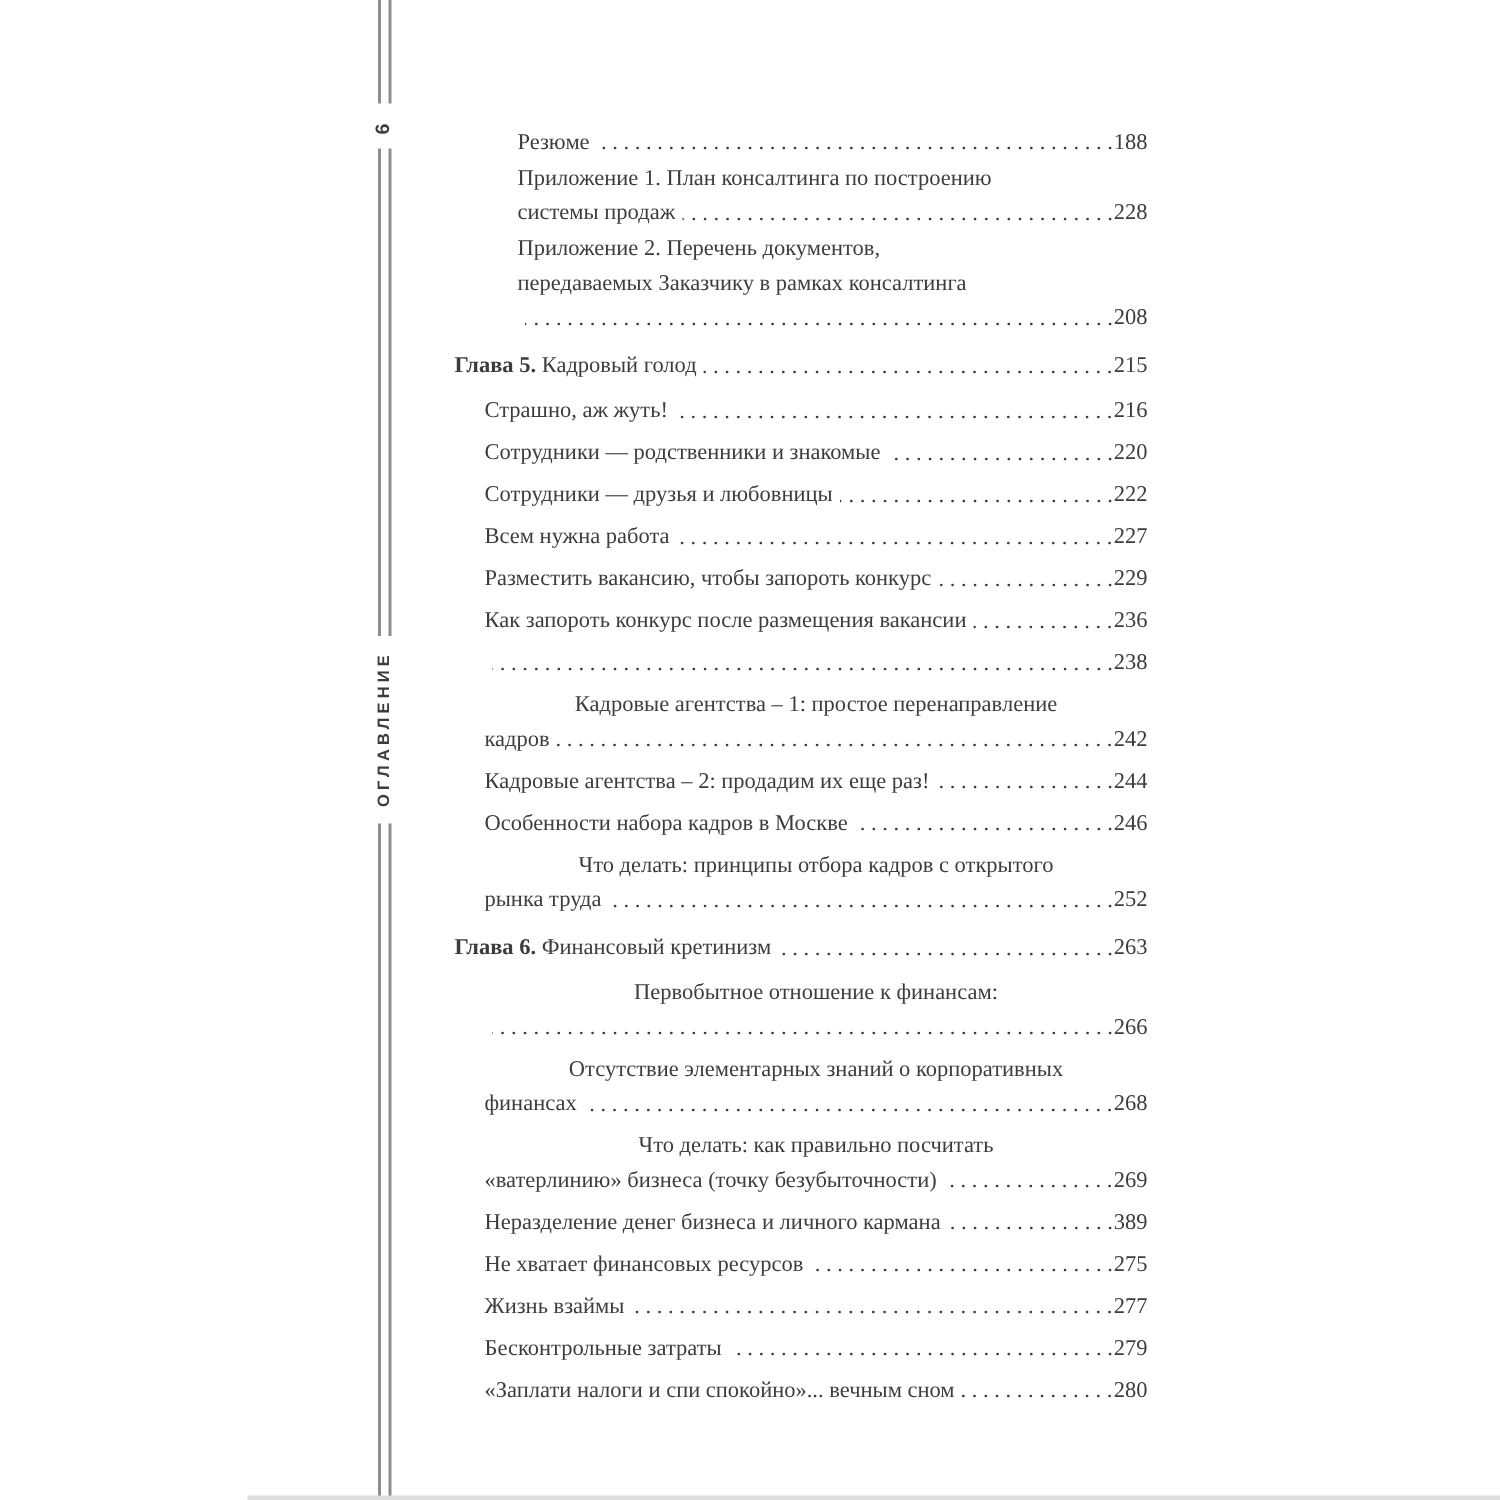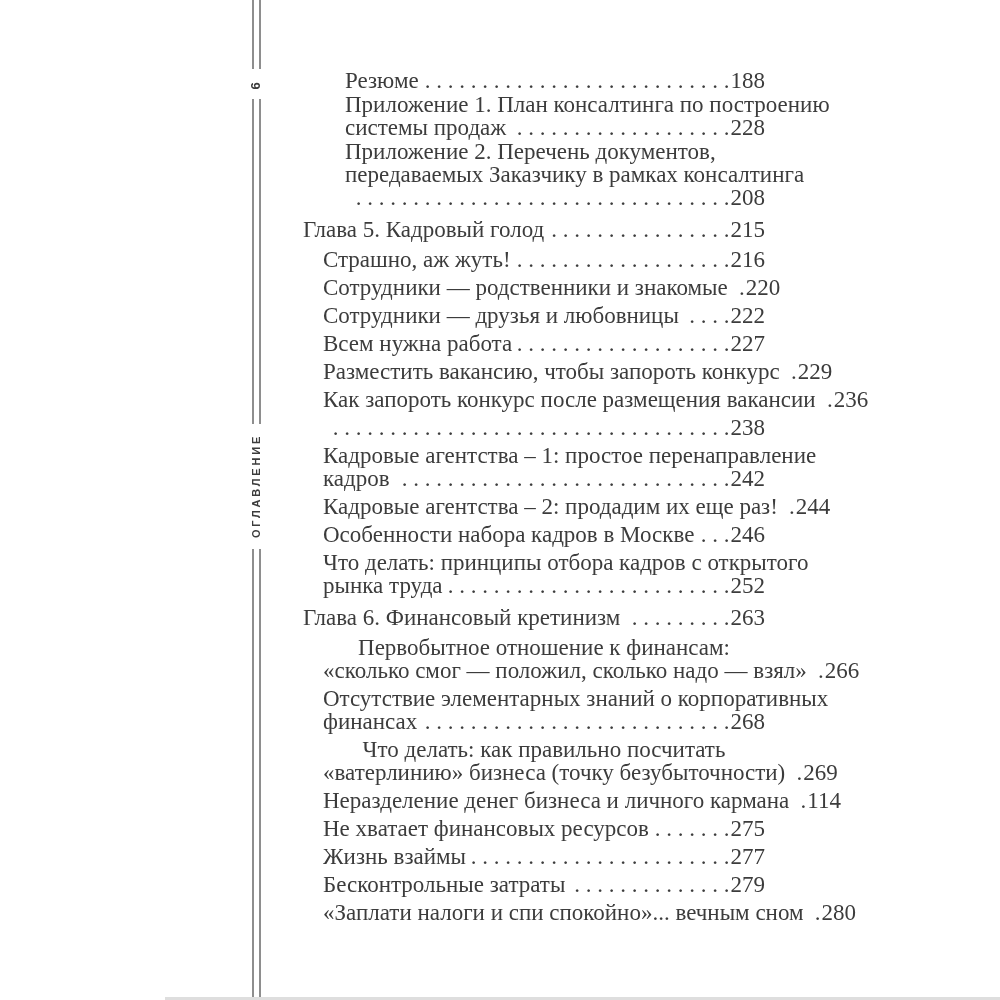--- a/index.html
+++ b/index.html
@@ -52,36 +52,36 @@
     font-size: 11px;
     letter-spacing: 2.8px;
     white-space: nowrap;
     color: var(--text-color, #3c3c3c);
   }
 
   
   .toc {
     position: absolute;
     left: 303px;
-    top: 69px;
+    top: 84px;
     width: 462px;
-    font-size: 23px;
+    font-size: 15px;
     line-height: 23px;
   }
   .entry { margin-bottom: 5px; }
   .entry.level-1 { padding-left: 20px; text-align: center; }
   .entry.level-2 { padding-left: 42px; margin-bottom: 1px; }
   .entry.chapter { margin-top: 9px; margin-bottom: 7px; }
   .entry .line { display: block; }
   .entry .line.last {
     display: flex;
     align-items: baseline;
   }
   .title { white-space: nowrap; }
-  .chapter-label { font-weight: 400; }
+  .chapter-label { font-weight: 700; }
   .leader {
     flex: 1 1 20px;
     min-width: 12px;
     overflow: hidden;
     white-space: nowrap;
     direction: rtl;
     margin-left: 5px;
     margin-right: 1px;
   }
   .pg { white-space: nowrap; font-family: Liberation Serif, serif; }
@@ -217,21 +217,20 @@
       <div class="entry level-0 chapter">
         <div class="line last">
           <span class="title"><span class="chapter-label">Глава 6. </span>Финансовый кретинизм</span>
           <span class="leader">. . . . . . . . . . . . . . . . . . . . . . . . . . . . . . . . . . . . . . . . . . . . . . . . . . . . . . . . . . . . . . . . . . . . . .</span>
           <span class="pg">263</span>
         </div>
       </div>
       <div class="entry level-1">
         <div class="line"><span class="title">Первобытное отношение к финансам:</span></div>
         <div class="line last">
-          <span class="title">«сколько смог — положил, сколько надо — взял»</span>
           <span class="leader">. . . . . . . . . . . . . . . . . . . . . . . . . . . . . . . . . . . . . . . . . . . . . . . . . . . . . . . . . . . . . . . . . . . . . .</span>
           <span class="pg">266</span>
         </div>
       </div>
       <div class="entry level-1">
         <div class="line"><span class="title">Отсутствие элементарных знаний о корпоративных</span></div>
         <div class="line last">
           <span class="title">финансах</span>
           <span class="leader">. . . . . . . . . . . . . . . . . . . . . . . . . . . . . . . . . . . . . . . . . . . . . . . . . . . . . . . . . . . . . . . . . . . . . .</span>
           <span class="pg">268</span>
@@ -242,21 +241,21 @@
         <div class="line last">
           <span class="title">«ватерлинию» бизнеса (точку безубыточности)</span>
           <span class="leader">. . . . . . . . . . . . . . . . . . . . . . . . . . . . . . . . . . . . . . . . . . . . . . . . . . . . . . . . . . . . . . . . . . . . . .</span>
           <span class="pg">269</span>
         </div>
       </div>
       <div class="entry level-1">
         <div class="line last">
           <span class="title">Неразделение денег бизнеса и личного кармана</span>
           <span class="leader">. . . . . . . . . . . . . . . . . . . . . . . . . . . . . . . . . . . . . . . . . . . . . . . . . . . . . . . . . . . . . . . . . . . . . .</span>
-          <span class="pg">114</span>
+          <span class="pg">389</span>
         </div>
       </div>
       <div class="entry level-1">
         <div class="line last">
           <span class="title">Не хватает финансовых ресурсов</span>
           <span class="leader">. . . . . . . . . . . . . . . . . . . . . . . . . . . . . . . . . . . . . . . . . . . . . . . . . . . . . . . . . . . . . . . . . . . . . .</span>
           <span class="pg">275</span>
         </div>
       </div>
       <div class="entry level-1">

